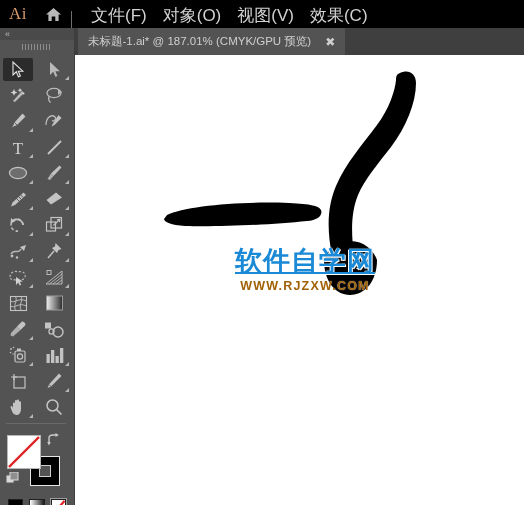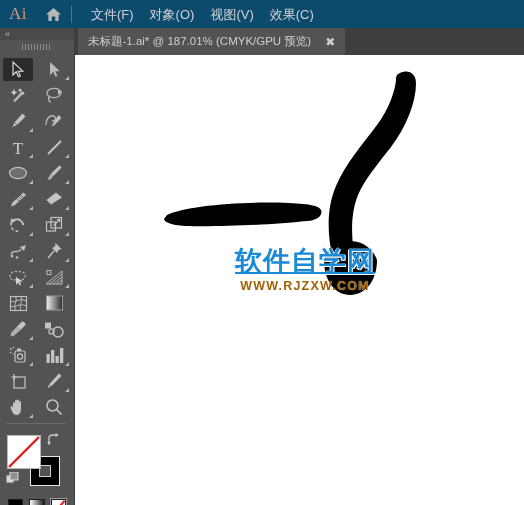--- a/index.html
+++ b/index.html
@@ -7,40 +7,40 @@
     width: 524px; height: 505px;
     overflow: hidden;
     background: #535353;
     font-family: "Liberation Sans", "DejaVu Sans", sans-serif;
   }
   #app { position: relative; width: 524px; height: 505px; }
 
   
   .menubar {
     position: absolute; left: 0; top: 0; width: 524px; height: 28px;
-    background: #0c4a6e;
-    display: flex; align-items: center;
+    background: #000000;
+    display: flex; align-items: flex-end; text-decoration: underline;
   }
   .ai-logo {
     width: 36px; height: 28px;
     display: flex; align-items: center; justify-content: center;
     color: #d89a6c; font-size: 17px; font-weight: normal;
     letter-spacing: 0.5px;
     font-family: "Liberation Serif", "DejaVu Serif", serif;
   }
   .home-btn {
     width: 34px; height: 28px;
     display: flex; align-items: center; justify-content: center;
   }
   .menu-sep {
     width: 1px; height: 17px; background: #6e6e6e; margin: 0 3px 0 1px;
   }
   .menu-items { display: flex; align-items: center; margin-left: 8px; }
   .menu-item {
-    color: #d2d2d2; font-size: 13px;
+    color: #d2d2d2; font-size: 17px;
     padding: 4px 8px;
     white-space: nowrap;
     line-height: 1;
   }
 
   
   .tabbar {
     position: absolute; left: 75px; top: 28px; width: 449px; height: 27px;
     background: #3f3f3f;
   }

